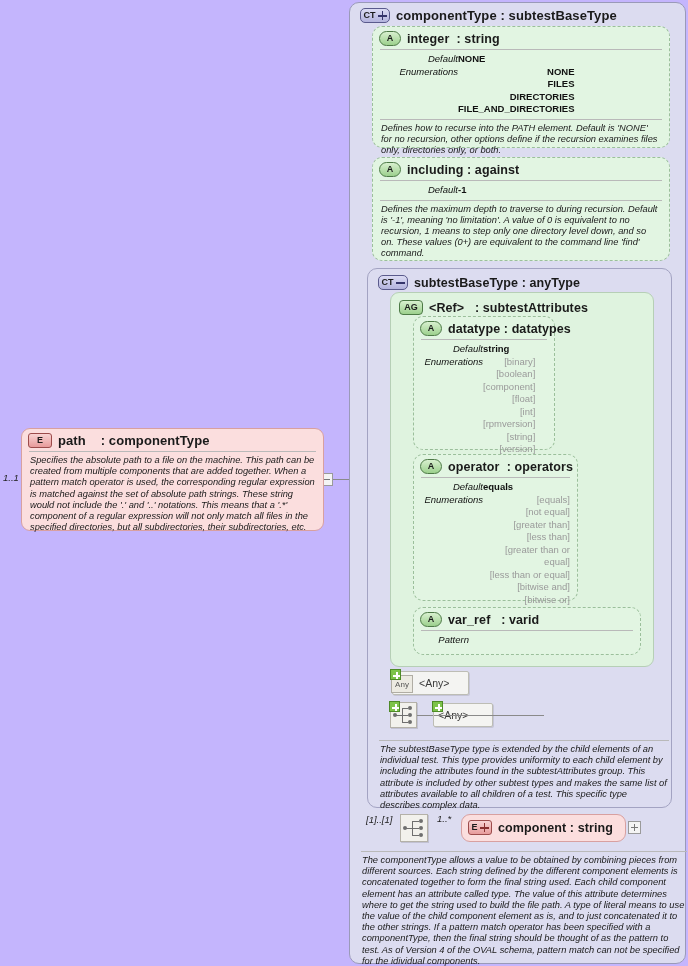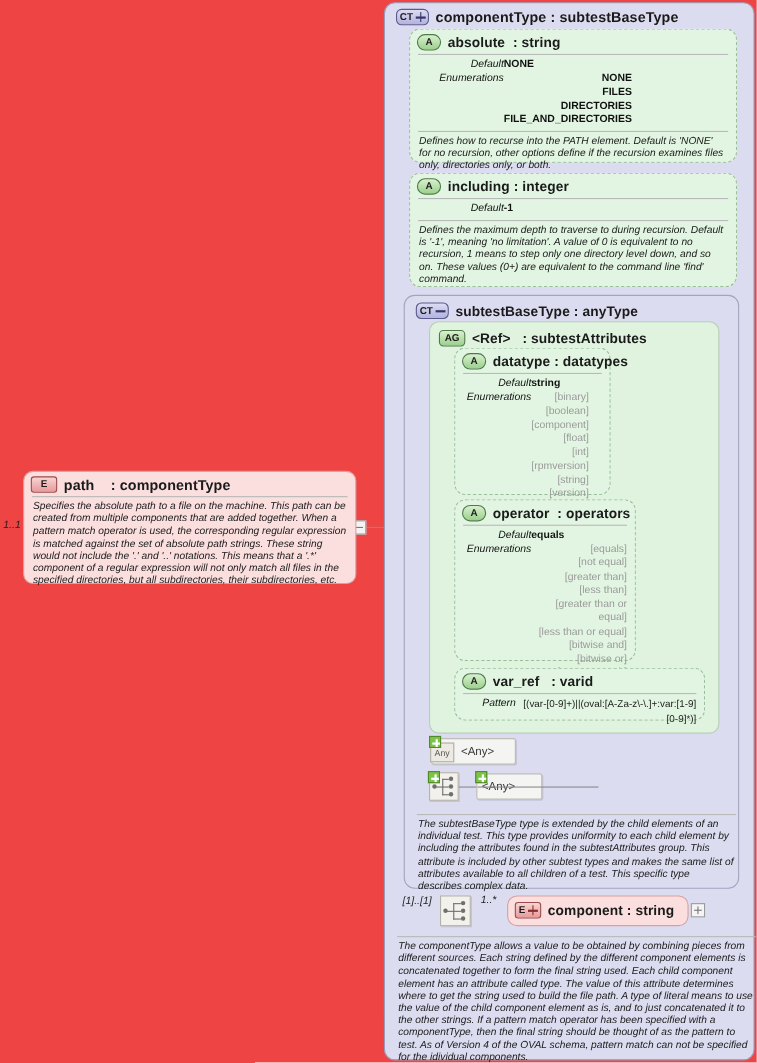--- a/index.html
+++ b/index.html
@@ -6,21 +6,21 @@
   html, body {
     margin: 0; padding: 0;
     background: #ffffff;
     font-family: "Liberation Sans", sans-serif;
   }
   #page {
     position: relative;
     width: 688px;
     height: 966px;
     overflow: hidden;
-    background: #ef4444;
+    background: #c4b5fd;
   }
 
   
   .box { position: absolute; }
 
   
   .ct-outer {
     background: #dcdcf0;
     border: 1px solid #9a9ab8;
     border-radius: 10px;
@@ -255,21 +255,21 @@
     <span class="node-title big">
       <span>componentType</span>
       <span>: subtestBaseType</span>
     </span>
   </div>
 
   <div class="box attr-box" style="left:372px; top:26px; width:298px; height:122px;">
     <div class="node-head">
       <span class="badge badge-a">A</span>
       <span class="node-title">
-        <span>absolute</span>
+        <span>integer</span>
         &nbsp;<span>: string</span>
       </span>
     </div>
     <div class="facets">
       <div class="facet-row">
         <span class="facet-name">Default</span>
         <span class="facet-val">NONE</span>
       </div>
       <div class="facet-row">
         <span class="facet-name">Enumerations</span>
@@ -282,21 +282,21 @@
       </div>
     </div>
     <div class="doc">Defines how to recurse into the PATH element.  Default is 'NONE' for no recursion, other options define if the recursion examines files only, directories only, or both.</div>
   </div>
 
   <div class="box attr-box" style="left:372px; top:157px; width:298px; height:104px;">
     <div class="node-head">
       <span class="badge badge-a">A</span>
       <span class="node-title">
         <span>including</span>
-        <span>: integer</span>
+        <span>: against</span>
       </span>
     </div>
     <div class="facets">
       <div class="facet-row">
         <span class="facet-name">Default</span>
         <span class="facet-val">-1</span>
       </div>
     </div>
     <div class="doc">Defines the maximum depth to traverse to during recursion.  Default is '-1', meaning 'no limitation'.  A value of 0 is equivalent to no recursion, 1 means to step only one directory level down, and so on.  These values (0+) are equivalent to the command line 'find' command.</div>
   </div>
@@ -387,21 +387,20 @@
     <div class="node-head">
       <span class="badge badge-a">A</span>
       <span class="node-title">
         <span>var_ref</span>
         &nbsp;&nbsp;<span>: varid</span>
       </span>
     </div>
     <div class="facets">
       <div class="facet-row">
         <span class="facet-name" style="width:48px">Pattern</span>
-        <span class="facet-val mono">[(var-[0-9]+)||(oval:[A-Za-z\-\.]+:var:[1-9][0-9]*)]</span>
       </div>
     </div>
   </div>
 
   <div class="any-node" style="left:392px; top:671px; width:77px; height:24px; border-radius:2px;"></div>
   <div class="any-icon" style="left:391px; top:675px;">Any</div>
   <div class="greenplus" style="left:390px; top:669px;"></div>
   <div class="any-label" style="left:419px; top:677px;">&lt;Any&gt;</div>
 
   <div class="seq-icon" style="left:390px; top:702px; width:27px; height:26px;">

